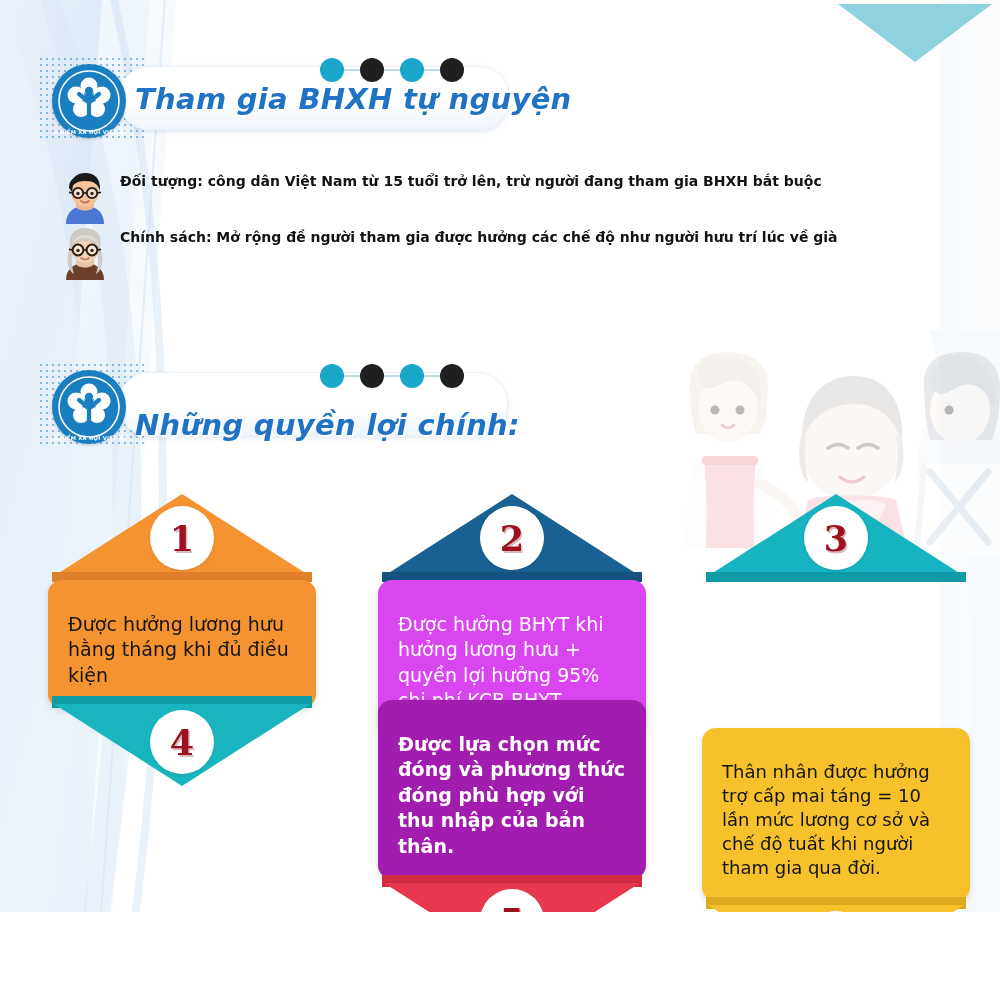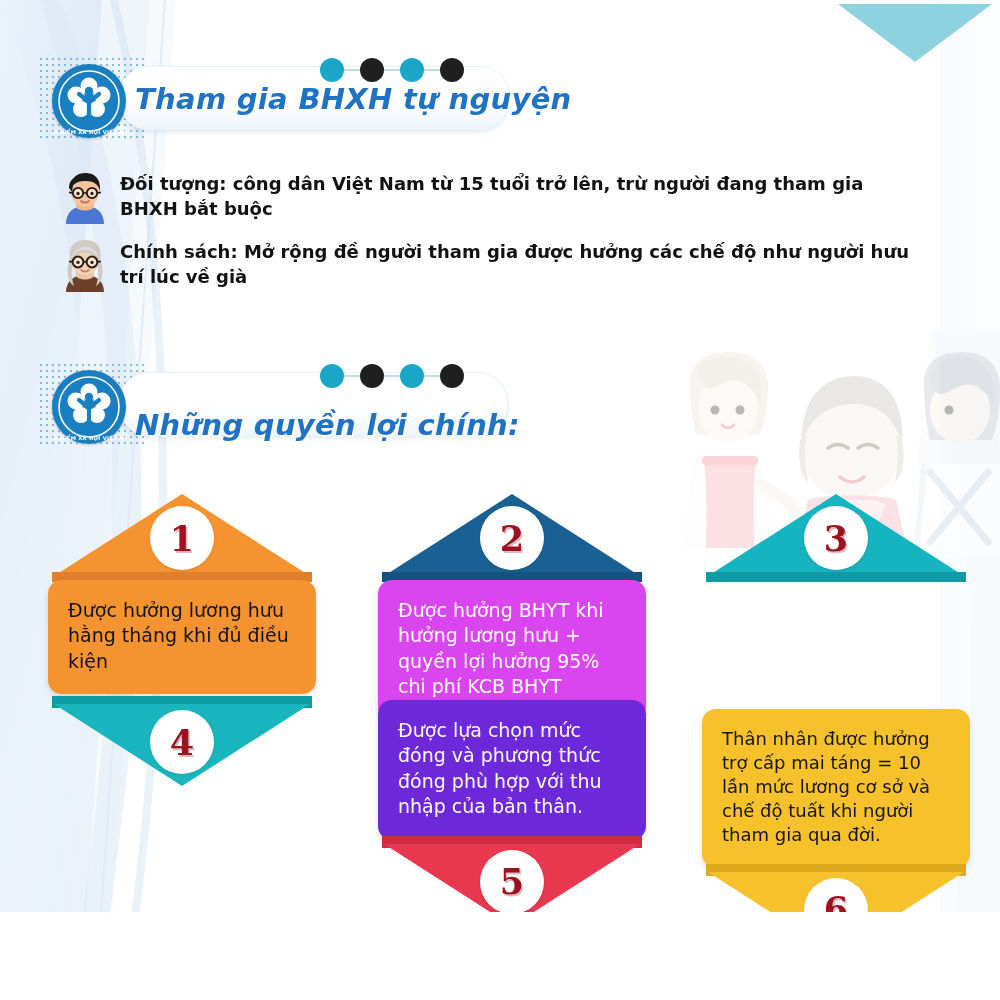--- a/index.html
+++ b/index.html
@@ -60,31 +60,31 @@
   .logo{position:absolute;width:74px;height:74px;border-radius:50%;
         background:#1a7fc1;display:flex;align-items:center;justify-content:center;
         box-shadow:0 1px 3px rgba(0,0,0,.2);}
   .logo svg{display:block;}
 
   
   .bullet-row{position:absolute;display:flex;align-items:flex-start;}
   .avatar{width:46px;height:52px;flex:0 0 46px;margin-right:12px;}
   .bullet-text{
     font-family:"DejaVu Sans","Liberation Sans",sans-serif;
-    font-weight:bold;font-size:18px;line-height:1.38;color:#121212;
+    font-weight:bold;font-size:14px;line-height:1.38;color:#121212;
     max-width:790px;
   }
 
   
   .card{position:absolute;width:268px;}
   .card .roof{position:relative;width:268px;height:92px;}
   .card .roof svg{position:absolute;left:0;top:0;}
   .card .body{
     position:relative;width:268px;box-sizing:border-box;
-    padding:18px 20px 20px 20px;
+    padding:32px 20px 20px 20px;
     border-radius:14px;
     font-family:"DejaVu Sans","Liberation Sans",sans-serif;
     font-size:19px;line-height:1.34;font-weight:500;
     box-shadow:0 3px 6px rgba(0,0,0,.13);
   }
   .card .foot{position:relative;width:268px;height:92px;}
   .card .foot svg{position:absolute;left:0;top:0;}
   .numcircle{
     position:absolute;width:64px;height:64px;border-radius:50%;
     background:#fff;left:102px;
@@ -235,21 +235,21 @@
       <path d="M10.8,21 L7,20.4 M35.2,21 L39,20.4" stroke="#1b1b1b" stroke-width="1.6"></path>
       <circle cx="16" cy="21" r="3.6" fill="#ffffff" opacity=".55"></circle>
       <circle cx="30" cy="21" r="3.6" fill="#ffffff" opacity=".55"></circle>
       <circle cx="16" cy="21.5" r="1.7" fill="#27241f"></circle>
       <circle cx="30" cy="21.5" r="1.7" fill="#27241f"></circle>
       <path d="M19,29 q4,3.4 8,0" stroke="#c5705a" stroke-width="1.7" fill="none" stroke-linecap="round"></path>
     </svg>
     <div class="bullet-text">Đối tượng: công dân Việt Nam từ 15 tuổi trở lên, trừ người đang tham gia BHXH bắt buộc</div>
   </div>
 
-  <div class="bullet-row" style="left:62px;top:240px;">
+  <div class="bullet-row" style="left:62px;top:228px;">
     <svg class="avatar" viewBox="0 0 46 52">
       <path d="M23,35 C34,35 42,41 42,52 L4,52 C4,41 12,35 23,35 Z" fill="#6b3f2a"></path>
       <path d="M14,35 C14,41 32,41 32,35 L32,27 L14,27 Z" fill="#e9c5a6"></path>
       <ellipse cx="23" cy="20" rx="14" ry="15" fill="#f2d3b6"></ellipse>
       <path d="M8,19 C6,4 15,0 23,0 C32,0 41,4 38,20 C44,34 38,44 34,46 C38,34 36,24 33,18 C30,11 16,11 13,18 C10,24 8,34 12,46 C8,44 2,34 8,19 Z" fill="#cfcac4"></path>
       <path d="M9,18 C12,10 18,7 23,7 C29,7 35,10 37,18 C33,12 28,10 23,10 C18,10 13,12 9,18 Z" fill="#e0dcd7"></path>
       <circle cx="16" cy="22" r="5.4" fill="none" stroke="#2c1f14" stroke-width="2"></circle>
       <circle cx="30" cy="22" r="5.4" fill="none" stroke="#2c1f14" stroke-width="2"></circle>
       <path d="M21.4,22 L24.6,22" stroke="#2c1f14" stroke-width="1.7"></path>
       <path d="M10.6,22 L7,21.4 M35.4,22 L39,21.4" stroke="#2c1f14" stroke-width="1.7"></path>
@@ -341,33 +341,33 @@
         <rect x="4" y="0" width="260" height="12" fill="#0e9ba4"></rect>
         <path d="M6,8 L262,8 L134,90 Z" fill="#19b5bf"></path>
       </svg>
       <div class="numcircle">
         <span>4</span>
       </div>
     </div>
   </div>
 
   <div class="card" style="left:378px;top:700px;">
-    <div class="body t-light" style="background:#6d28d9;">Được lựa chọn mức đóng và phương thức đóng phù hợp với thu nhập của bản thân.</div>
+    <div class="body t-light" style="background:#a21caf;font-weight:bold;">Được lựa chọn mức đóng và phương thức đóng phù hợp với thu nhập của bản thân.</div>
     <div class="foot" style="margin-top:-4px;">
       <svg width="268" height="92" viewBox="0 0 268 92">
         <rect x="4" y="0" width="260" height="12" fill="#cf2b41"></rect>
         <path d="M6,8 L262,8 L134,90 Z" fill="#e8384f"></path>
       </svg>
       <div class="numcircle">
         <span>5</span>
       </div>
     </div>
   </div>
 
-  <div class="card" style="left:702px;top:709px;">
+  <div class="card" style="left:702px;top:728px;">
     <div class="body t-dark" style="background:#f6c12b;font-size:18px;">Thân nhân được hưởng trợ cấp mai táng = 10 lần mức lương cơ sở và chế độ tuất khi người tham gia qua đời.</div>
     <div class="foot" style="margin-top:-4px;">
       <svg width="268" height="92" viewBox="0 0 268 92">
         <rect x="4" y="0" width="260" height="12" fill="#ddaa1e"></rect>
         <path d="M6,8 L262,8 L134,90 Z" fill="#f6c12b"></path>
       </svg>
       <div class="numcircle">
         <span>6</span>
       </div>
     </div>

